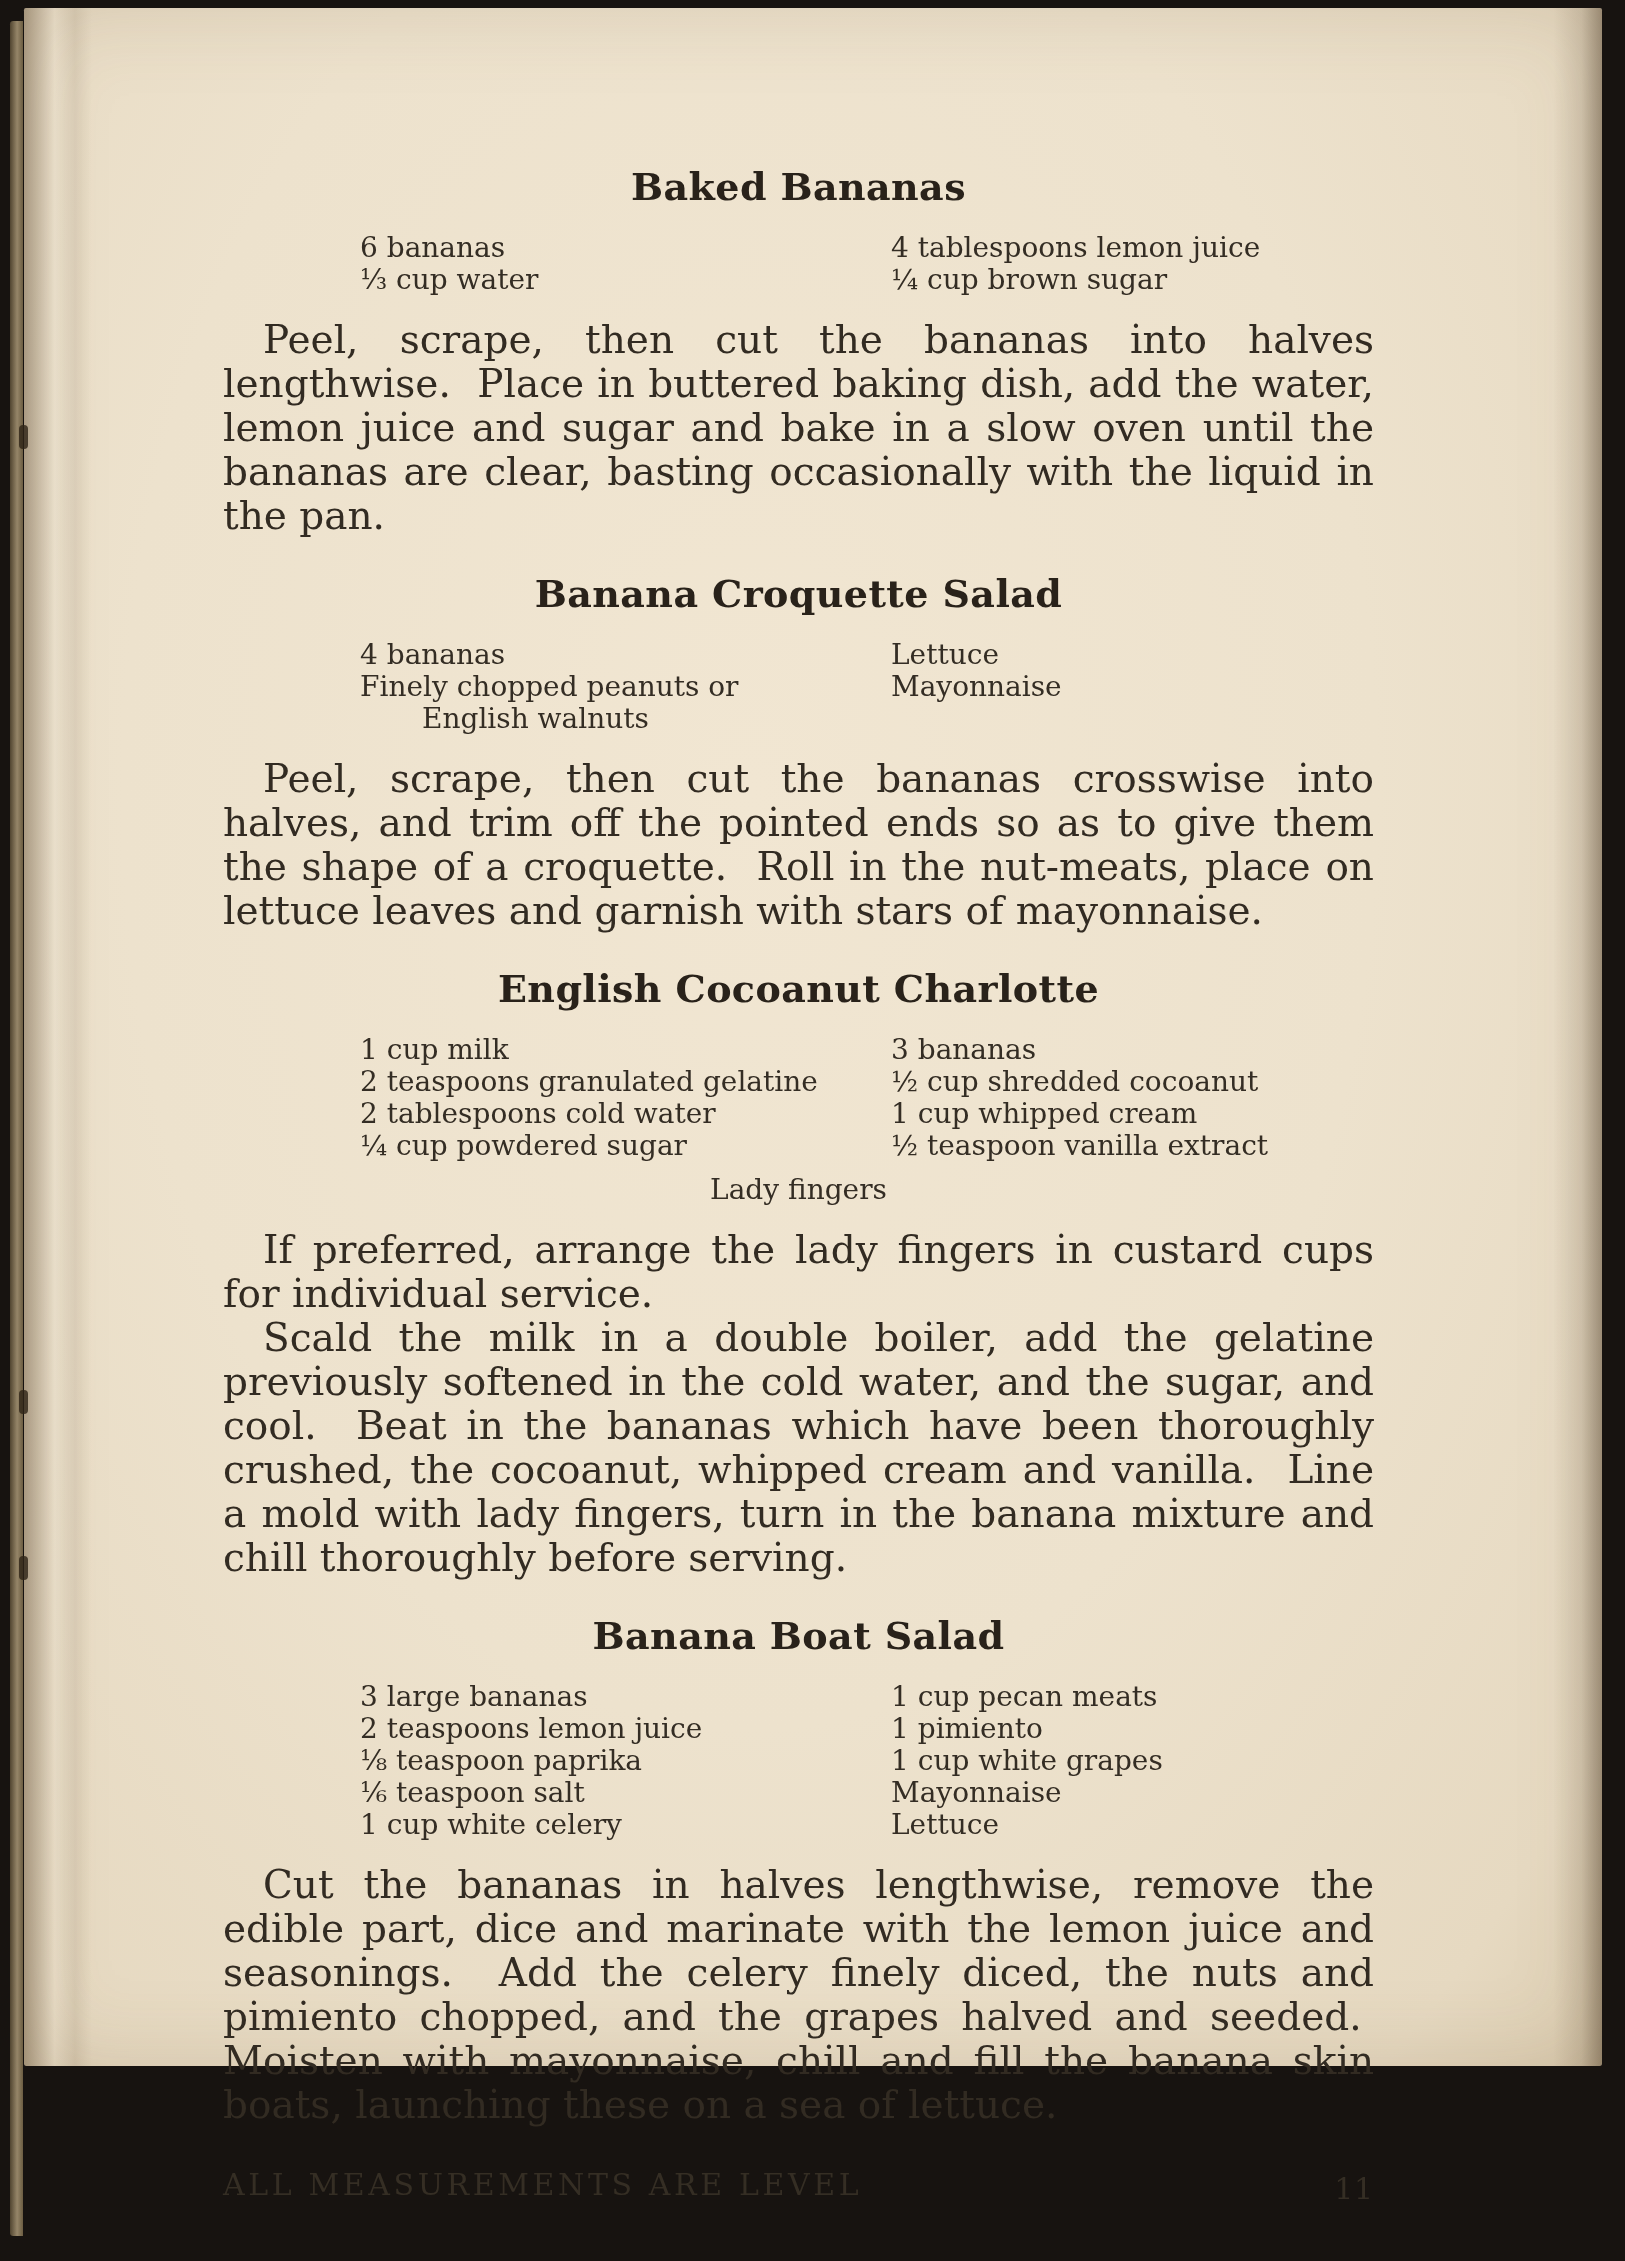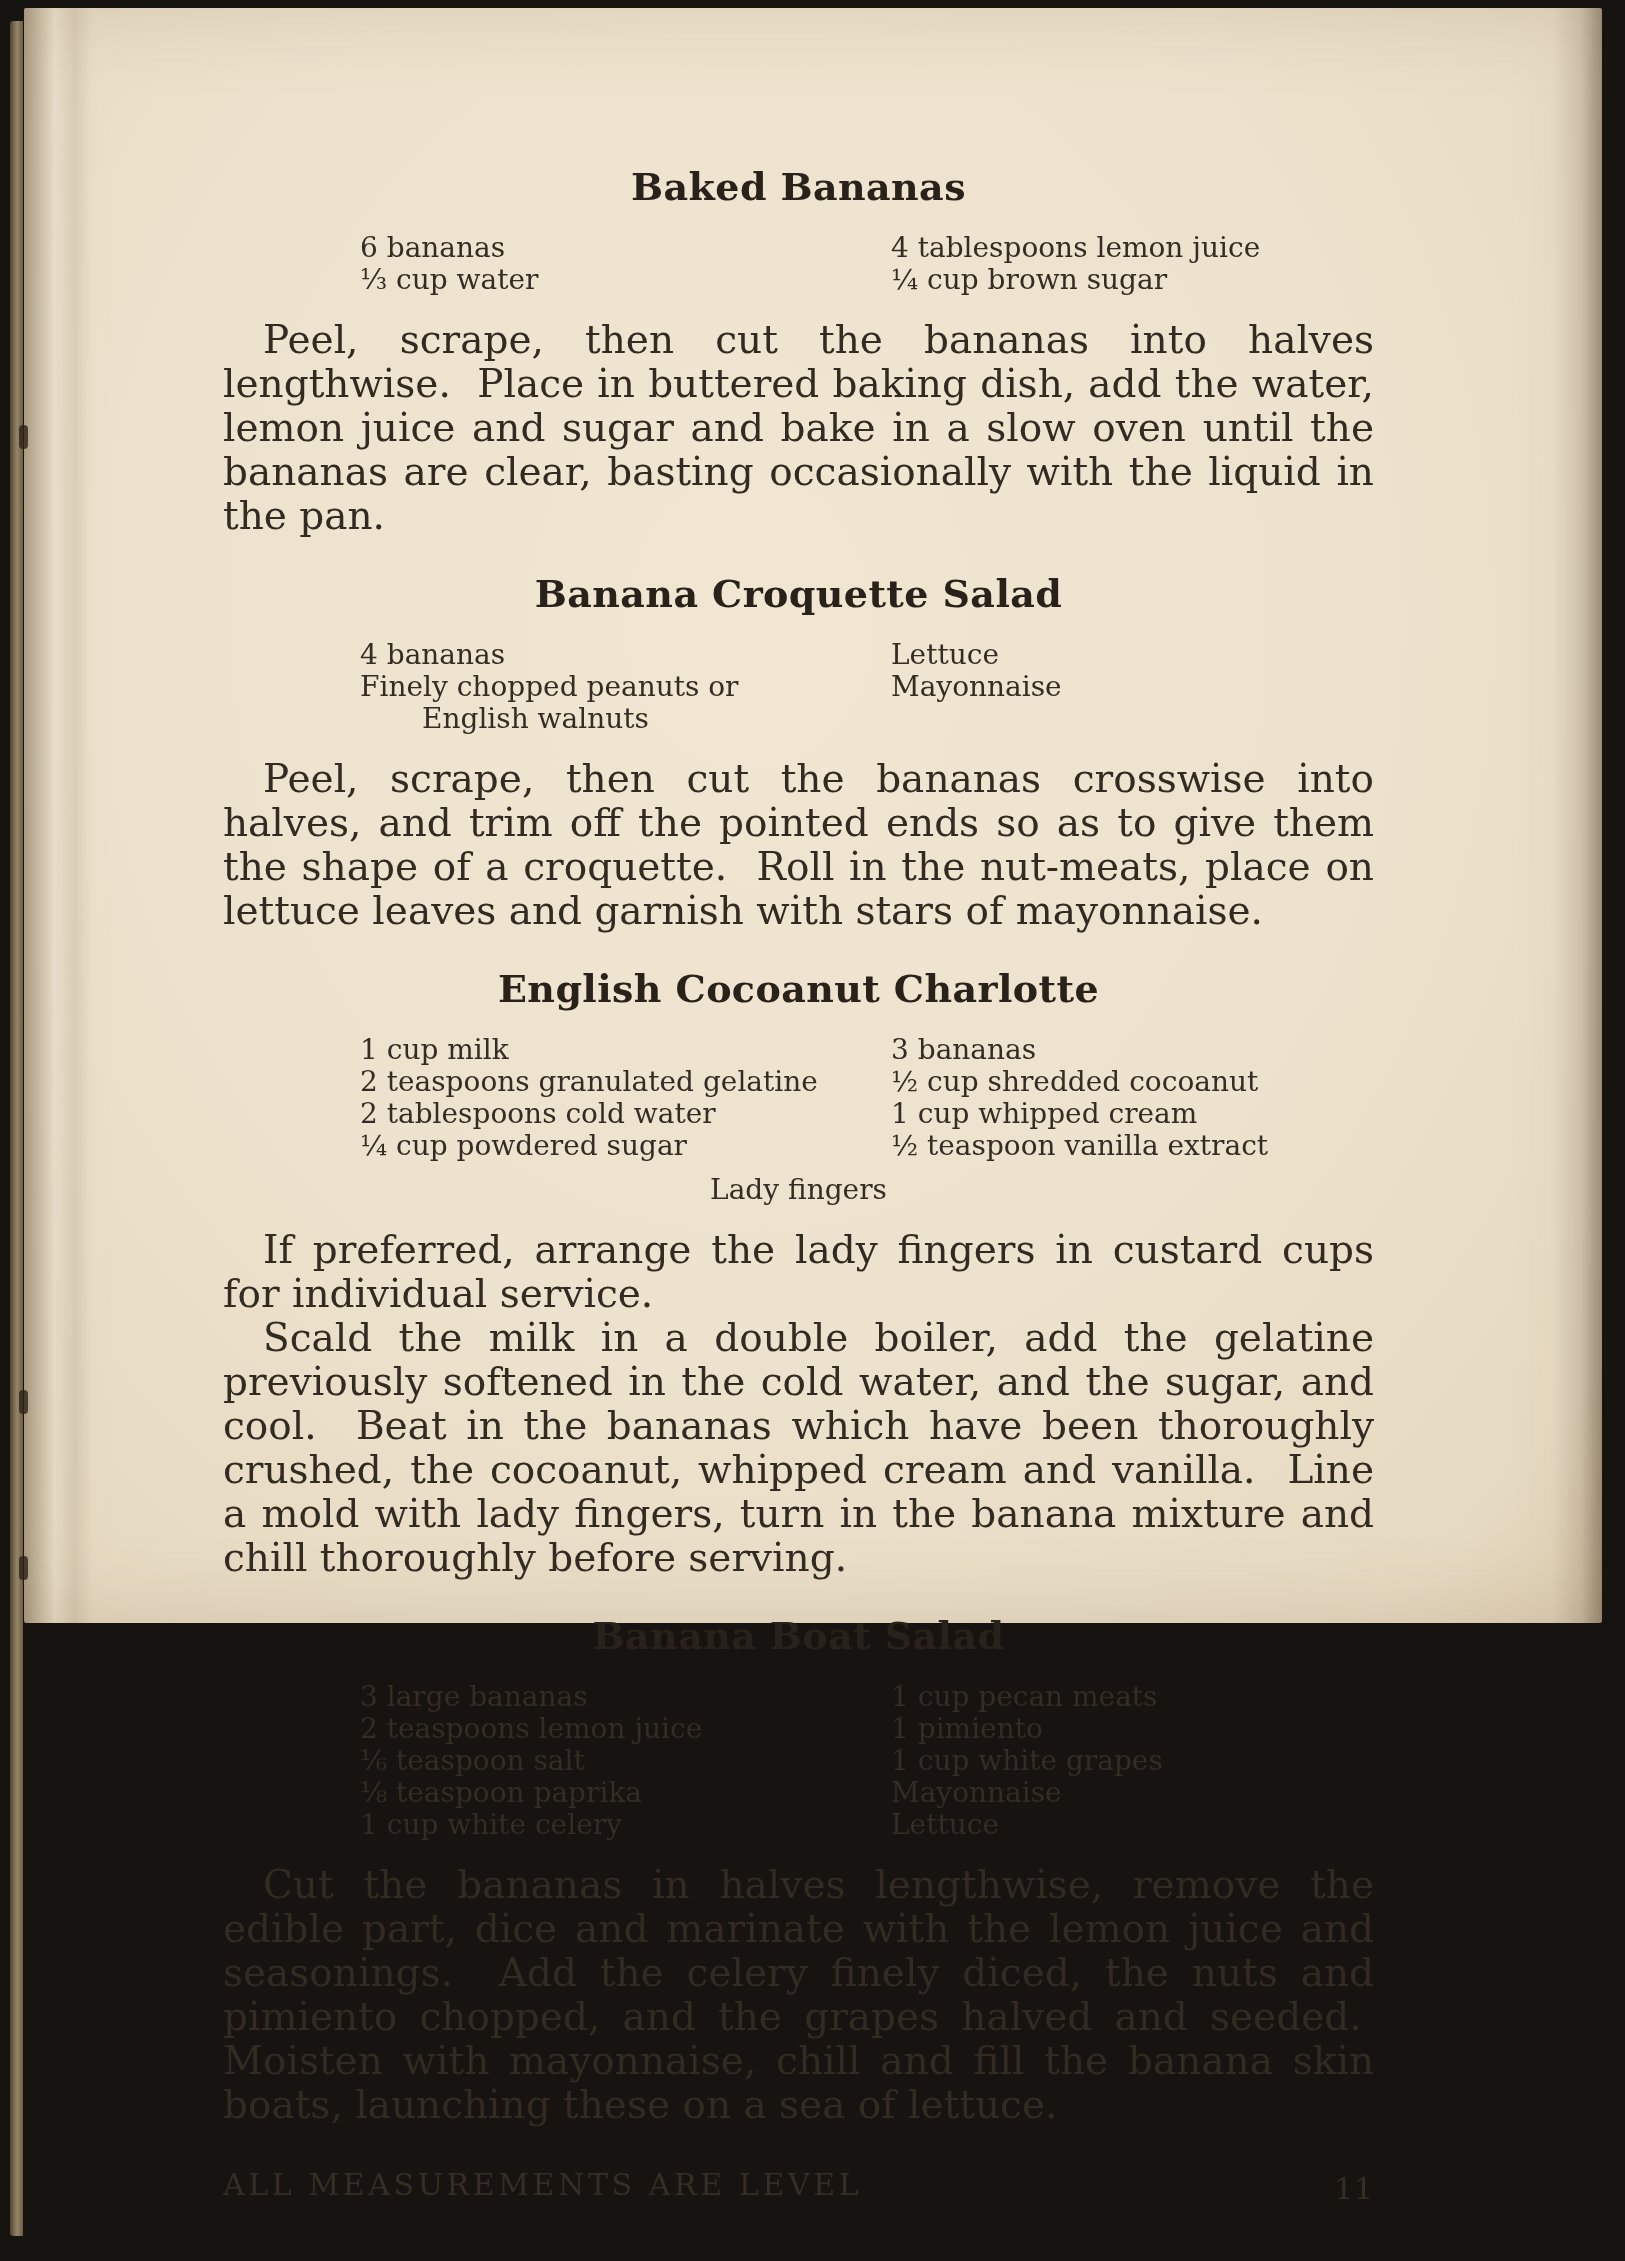--- a/index.html
+++ b/index.html
@@ -9,21 +9,21 @@
     position: relative; overflow: hidden;
     background: #171310;
     font-family: "DejaVu Serif", serif;
   }
   .page-edge-stack {
     position: absolute; left: 9.5px; top: 20.6px; bottom: 25px; width: 13.4px;
     background: linear-gradient(to right, #5f5138, #b5a27e 55%, #81704f);
     border-radius: 3.2px 0 0 3.2px; opacity: .8;
   }
   .page {
-    position: absolute; left: 24px; top: 8px; width: 1578px; height: 1615px;
+    position: absolute; left: 24px; top: 8px; width: 1578px; height: 2058px;
     background: radial-gradient(ellipse at 46% 38%, #f1e6d2 0%, #ede2cd 52%, #e6d9c1 88%, #dccdb1 100%);
     border-radius: 2.4px;
     box-shadow: inset 0 0 87px rgba(115, 90, 55, .18);
   }
   .spine {
     position: absolute; left: 0; top: 0; bottom: 0; width: 68px;
     background: linear-gradient(to right, rgba(88,68,42,.40), rgba(255,252,244,.12) 45%, rgba(88,68,42,.10) 75%, rgba(0,0,0,0));
     border-radius: 2.4px 0 0 2.4px;
   }
   .edge-right {
@@ -139,22 +139,22 @@
       <p class="body-text">If preferred, arrange the lady fingers in custard cups for individual service.</p>
       <p class="body-text">Scald the milk in a double boiler, add the gelatine previously softened in the cold water, and the sugar, and cool.&nbsp; Beat in the bananas which have been thoroughly crushed, the cocoanut, whipped cream and vanilla.&nbsp; Line a mold with lady fingers, turn in the banana mixture and chill thoroughly before serving.</p>
     </section>
 
     <section class="recipe">
       <h2 class="recipe-title">Banana Boat Salad</h2>
       <div class="ing-wrap">
         <ul class="ing-col left">
           <li>3 large bananas</li>
           <li>2 teaspoons lemon juice</li>
+          <li>⅛ teaspoon paprika</li>
           <li>⅙ teaspoon salt</li>
-          <li>⅛ teaspoon paprika</li>
           <li>1 cup white celery</li>
         </ul>
         <ul class="ing-col right">
           <li>1 cup pecan meats</li>
           <li>1 pimiento</li>
           <li>1 cup white grapes</li>
           <li>Mayonnaise</li>
           <li>Lettuce</li>
         </ul>
       </div>

